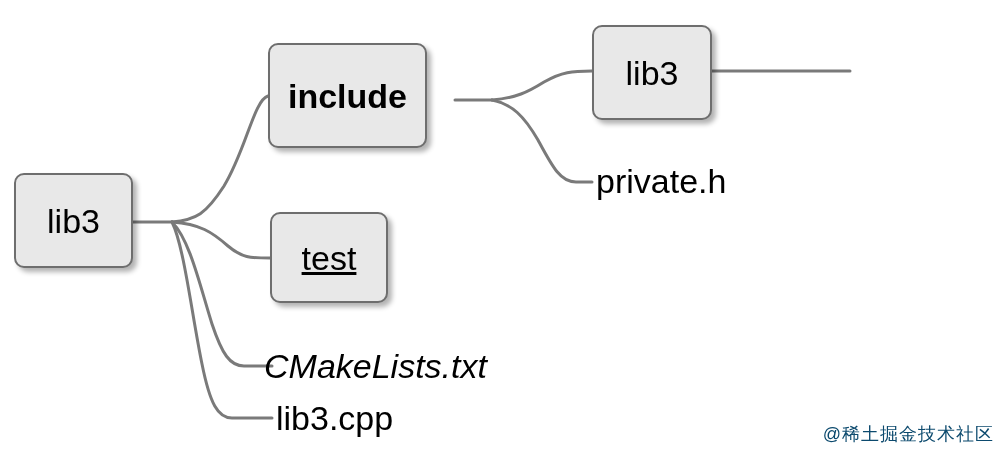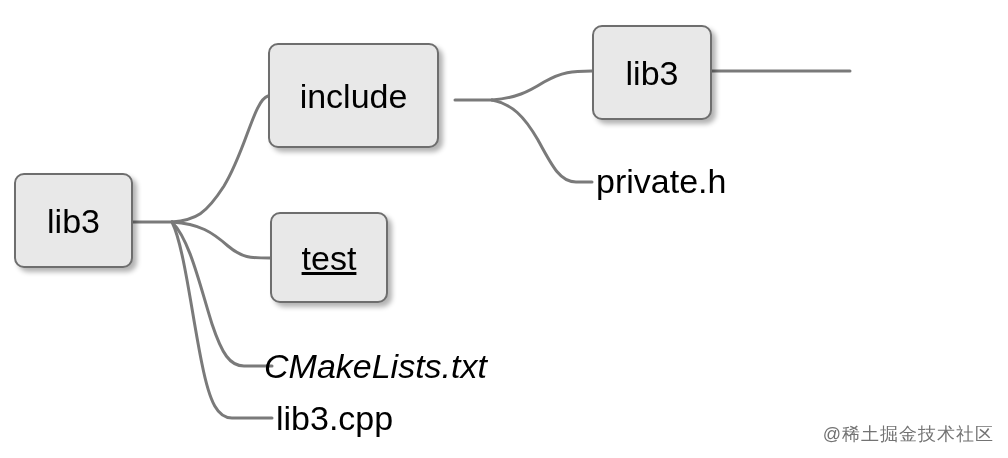--- a/index.html
+++ b/index.html
@@ -44,21 +44,21 @@
     color: #000000;
     font-size: 34px;
     line-height: 1;
     white-space: nowrap;
     z-index: 2;
   }
   .watermark {
     position: absolute;
     right: 14px;
     bottom: 12px;
-    color: #737373;
+    color: #0c4a6e;
     font-size: 18px;
     letter-spacing: 1px;
     white-space: nowrap;
     z-index: 3;
   }
 </style>
 </head>
 <body>
 
 <div id="canvas">
@@ -83,21 +83,21 @@
       <path d="M 492 100 C 512 104 524 116 538 140 C 552 166 560 182 576 182 L 592 182"></path>
 
       <path d="M 712 71 L 850 71"></path>
     </g>
   </svg>
 
   <div class="node" style="left:14px; top:173px; width:119px; height:95px;">
     <span>lib3</span>
   </div>
 
-  <div class="node" style="left:268px; top:43px; width:171px; height:105px;">
+  <div class="node" style="left:268px; top:43px; width:159px; height:105px;font-weight:bold;">
     <span>include</span>
   </div>
 
   <div class="node" style="left:592px; top:25px; width:120px; height:95px;">
     <span>lib3</span>
   </div>
 
   <div class="node" style="left:270px; top:212px; width:118px; height:91px;text-decoration:underline;">
     <span>test</span>
   </div>

